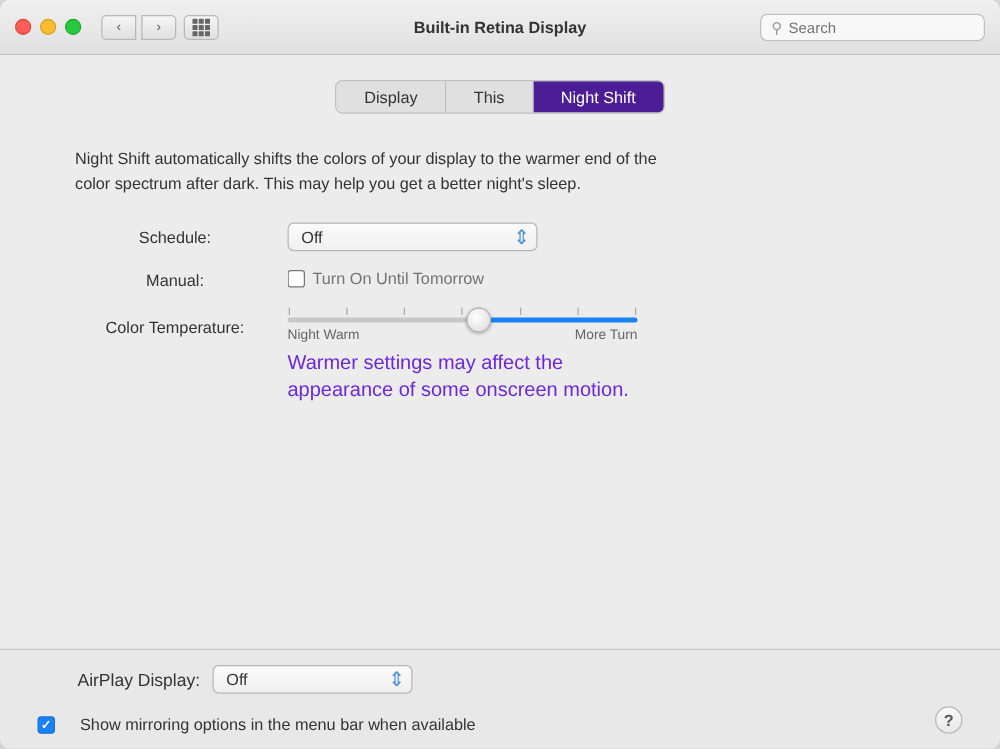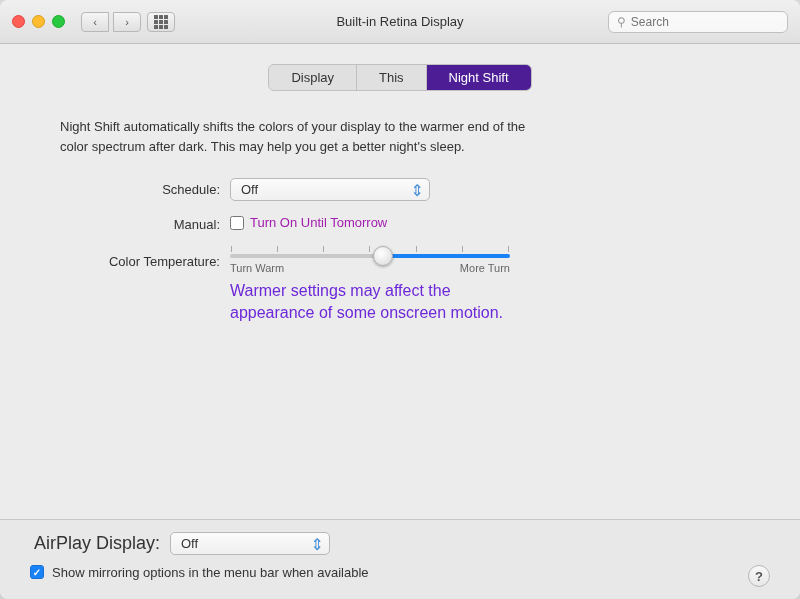--- a/index.html
+++ b/index.html
@@ -100,21 +100,21 @@
       height: 4px;
       background: #666;
       border-radius: 0.5px;
     }
 
     .window-title {
       position: absolute;
       left: 50%;
       transform: translateX(-50%);
       font-size: 13px;
-      font-weight: 400;
+      font-weight: 700;
       color: #333;
     }
 
     .search-bar {
       margin-left: auto;
       display: flex;
       align-items: center;
       background: rgba(255,255,255,0.7);
       border: 1px solid #c0c0c0;
       border-radius: 6px;
@@ -197,21 +197,21 @@
       flex-direction: column;
       gap: 14px;
     }
 
     .form-row {
       display: flex;
       align-items: center;
     }
 
     .form-label {
-      text-align: right;
+      text-align: center;
       width: 160px;
       min-width: 160px;
       color: #333;
       font-size: 13px;
       margin-right: 10px;
     }
 
     .select-wrapper {
       position: relative;
       display: inline-block;
@@ -258,21 +258,21 @@
 
     .mac-checkbox {
       width: 14px;
       height: 14px;
       accent-color: #1a82f7;
       cursor: pointer;
     }
 
     .checkbox-label {
       font-size: 13px;
-      color: #a21caf;
+      color: #737373;
     }
 
     .slider-container {
       display: flex;
       flex-direction: column;
       width: 280px;
     }
 
     .mac-slider {
       -webkit-appearance: none;
@@ -340,29 +340,29 @@
     .airplay-row {
       display: flex;
       align-items: center;
       margin-bottom: 10px;
     }
 
     .airplay-label {
       text-align: right;
       width: 130px;
       min-width: 130px;
-      font-size: 18px;
+      font-size: 14px;
       color: #333;
       margin-right: 10px;
     }
 
     .mirroring-row {
       display: flex;
-      align-items: flex-start;
-      gap: 8px;
+      align-items: flex-end;
+      gap: 20px;
     }
 
     .blue-checkbox {
       width: 14px;
       height: 14px;
       background: #1a82f7;
       border: 1px solid #1a70d4;
       border-radius: 3px;
       display: flex;
       align-items: center;
@@ -496,21 +496,21 @@
               <div class="tick"></div>
               <div class="tick"></div>
               <div class="tick"></div>
               <div class="tick"></div>
               <div class="tick"></div>
               <div class="tick"></div>
               <div class="tick"></div>
             </div>
             <input type="range" class="mac-slider" min="0" max="100" value="55" style="background: linear-gradient(to right, rgb(200, 200, 200) 0%, rgb(200, 200, 200) 55%, rgb(26, 130, 247) 55%, rgb(26, 130, 247) 100%);">
             <div class="slider-labels">
-              <span class="slider-label">Turn Warm</span>
+              <span class="slider-label">Night Warm</span>
               <span class="slider-label">More Turn</span>
             </div>
             <div class="slider-note">Warmer settings may affect the appearance of some onscreen motion.</div>
           </div>
         </div>
       </div>
     </div>
 
     <div class="bottom-section">
       <div class="airplay-row">

